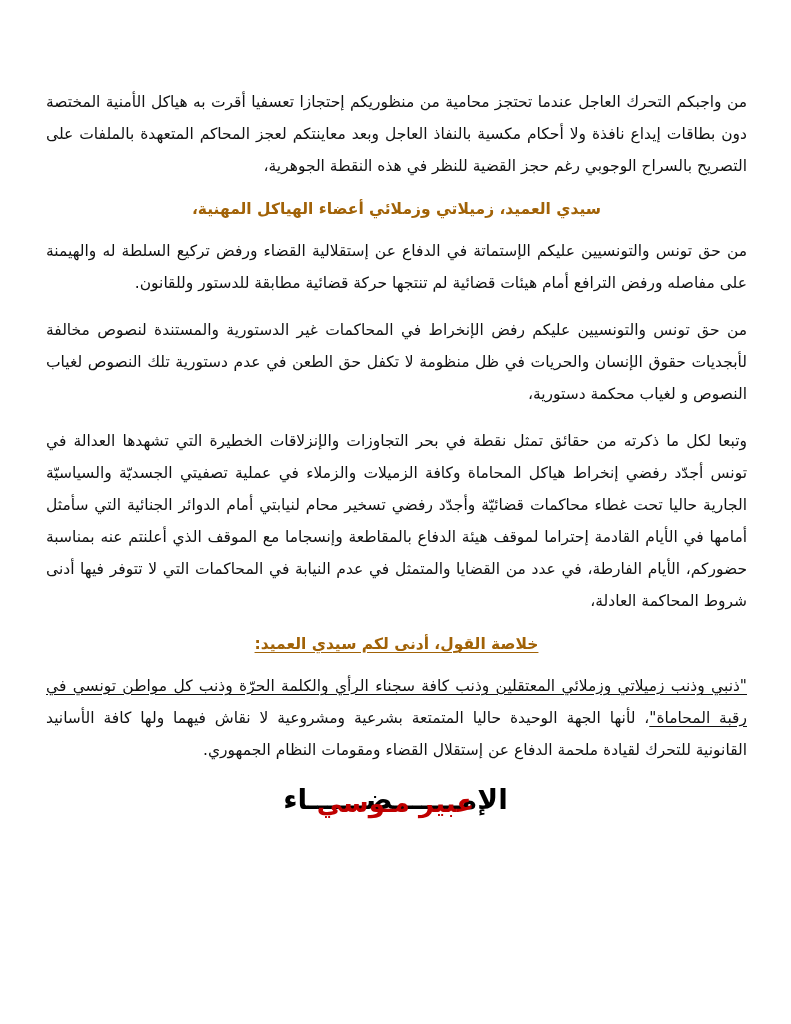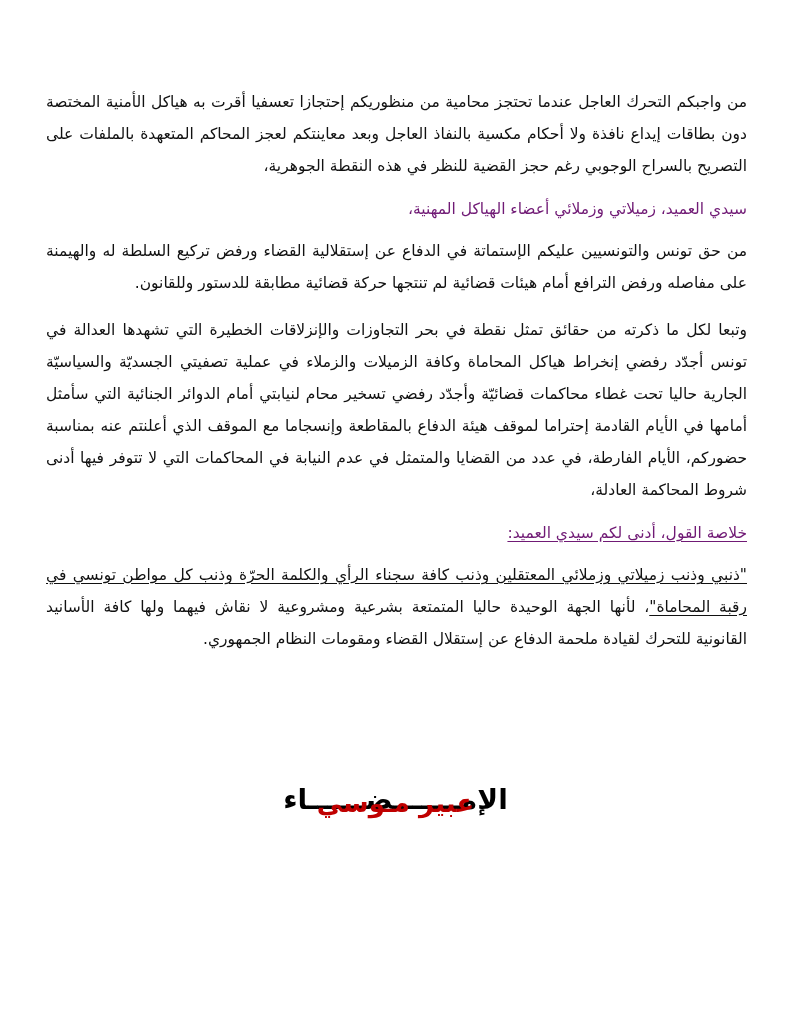--- a/index.html
+++ b/index.html
@@ -24,25 +24,26 @@
     }
     .para {
       font-size: 15.5px;
       line-height: 32px;
       text-align: justify;
       text-align-last: right;
       margin: 0 0 15px 0;
       letter-spacing: -0.2px;
     }
     .heading {
-      font-weight: normal;
-      color: #701a75;
+      font-weight: bold;
+      color: #a16207;
       font-size: 15.5px;
       line-height: 24px;
       margin: 0 0 14px 0;
+      text-align: center;
     }
     .heading.underline {
       text-decoration: underline;
       text-underline-offset: 3px;
     }
     .quote {
       text-decoration: underline;
       text-underline-offset: 3px;
     }
     .signature-title {
@@ -69,19 +70,20 @@
       direction: rtl;
     }
   </style>
 </head>
 <body>
 
 <div class="page">
   <p class="para">من واجبكم التحرك العاجل عندما تحتجز محامية من منظوريكم إحتجازا تعسفيا أقرت به هياكل الأمنية المختصة دون بطاقات إيداع نافذة ولا أحكام مكسية بالنفاذ العاجل وبعد معاينتكم لعجز المحاكم المتعهدة بالملفات على التصريح بالسراح الوجوبي رغم حجز القضية للنظر في هذه النقطة الجوهرية،</p>
   <p class="heading">سيدي العميد، زميلاتي وزملائي أعضاء الهياكل المهنية،</p>
   <p class="para">من حق تونس والتونسيين عليكم الإستماتة في الدفاع عن إستقلالية القضاء ورفض تركيع السلطة له والهيمنة على مفاصله ورفض الترافع أمام هيئات قضائية لم تنتجها حركة قضائية مطابقة للدستور وللقانون.</p>
+  <p class="para">من حق تونس والتونسيين عليكم رفض الإنخراط في المحاكمات غير الدستورية والمستندة لنصوص مخالفة لأبجديات حقوق الإنسان والحريات في ظل منظومة لا تكفل حق الطعن في عدم دستورية تلك النصوص لغياب النصوص و لغياب محكمة دستورية،</p>
   <p class="para">وتبعا لكل ما ذكرته من حقائق تمثل نقطة في بحر التجاوزات والإنزلاقات الخطيرة التي تشهدها العدالة في تونس أجدّد رفضي إنخراط هياكل المحاماة وكافة الزميلات والزملاء في عملية تصفيتي الجسديّة والسياسيّة الجارية حاليا تحت غطاء محاكمات قضائيّة وأجدّد رفضي تسخير محام لنيابتي أمام الدوائر الجنائية التي سأمثل أمامها في الأيام القادمة إحتراما لموقف هيئة الدفاع بالمقاطعة وإنسجاما مع الموقف الذي أعلنتم عنه بمناسبة حضوركم، الأيام الفارطة، في عدد من القضايا والمتمثل في عدم النيابة في المحاكمات التي لا تتوفر فيها أدنى شروط المحاكمة العادلة،</p>
   <p class="heading underline">خلاصة القول، أدنى لكم سيدي العميد:</p>
   <p class="para"><span class="quote">"ذنبي وذنب زميلاتي وزملائي المعتقلين وذنب كافة سجناء الرأي والكلمة الحرّة وذنب كل مواطن تونسي في رقبة المحاماة"</span><span>، لأنها الجهة الوحيدة حاليا المتمتعة بشرعية ومشروعية لا نقاش فيهما ولها كافة الأسانيد القانونية للتحرك لقيادة ملحمة الدفاع عن إستقلال القضاء ومقومات النظام الجمهوري.</span></p>
 </div>
 
 <div class="signature-title">الإمـــــــضــــــاء</div>
 <div class="signature-name">عبير مـوسي</div>
 
 </body></html>

